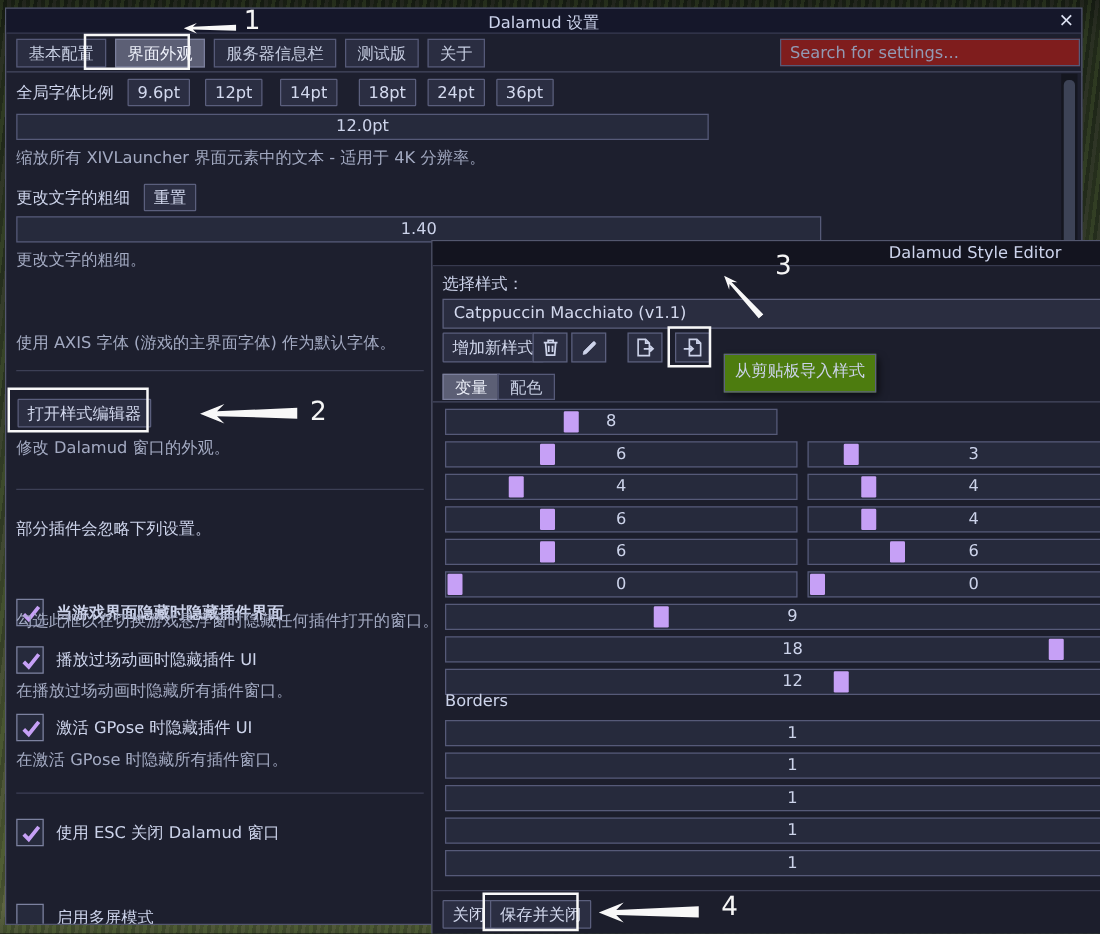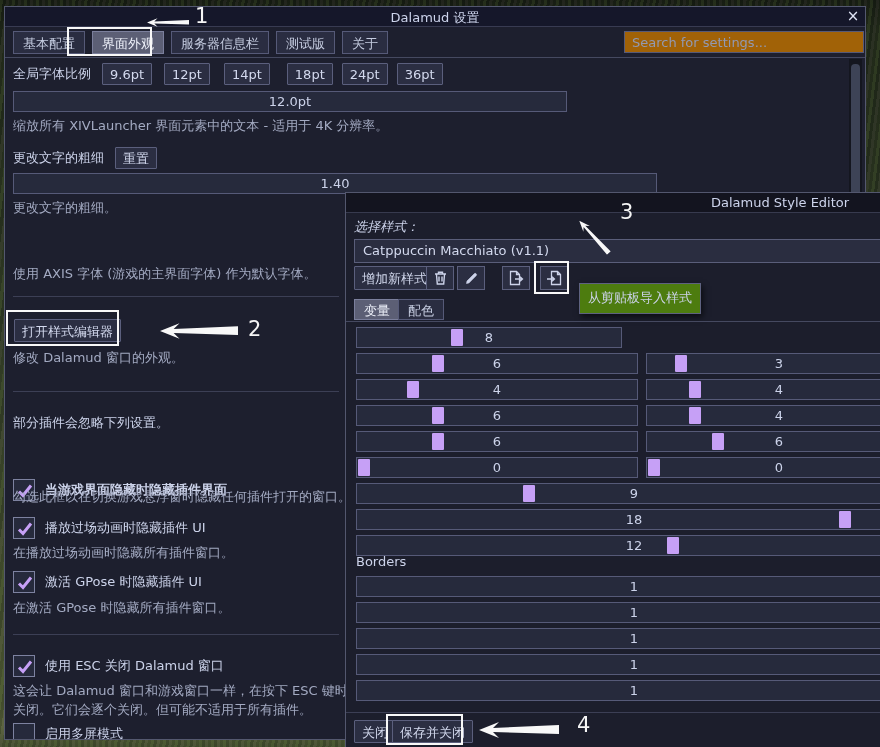--- a/index.html
+++ b/index.html
@@ -26,21 +26,21 @@
   .sep{position:absolute;height:1px;background:#3c3f55;}
   .cbrow{position:absolute;display:flex;align-items:center;gap:10px;white-space:nowrap;}
   .cb{width:22px;height:22px;background:#262a3c;border:1px solid #7d82a0;box-sizing:border-box;position:relative;flex:0 0 auto;}
   .cb svg{position:absolute;left:2px;top:2px;display:none;}
   .cb.checked svg{display:block;}
   .annot-box{position:absolute;border:2px solid #f8f8f8;box-sizing:border-box;pointer-events:none;}
   .annot-num{position:absolute;color:#f5f5f5;font-size:21px;pointer-events:none;}
   .arrow{position:absolute;pointer-events:none;}
   .iconbtn{position:absolute;width:28px;height:24px;background:#2b2e42;border:1px solid #5b5f7d;box-sizing:border-box;display:flex;align-items:center;justify-content:center;}
   .tooltip{position:absolute;background:#4d7c0f;border:1px solid #5e6280;box-shadow:2px 3px 6px rgba(0,0,0,.6);line-height:27px;text-align:center;color:#ccd3ea;}
-  input.search{position:absolute;background:#a16207;border:1px solid #565a78;color:#ccd3ea;font:13px "DejaVu Sans","Liberation Sans",sans-serif;padding:0 0 0 7px;box-sizing:border-box;outline:none;}
+  input.search{position:absolute;background:#7f1d1d;border:1px solid #565a78;color:#ccd3ea;font:13px "DejaVu Sans","Liberation Sans",sans-serif;padding:0 0 0 7px;box-sizing:border-box;outline:none;}
   input.search::placeholder{color:#9299b3;}
   .scroll-track{position:absolute;background:#14161f;}
   .scroll-thumb{position:absolute;background:#3d4356;border-radius:4px;}
   .combo{position:absolute;background:#2a2d40;border:1px solid #5a5e7a;box-sizing:border-box;line-height:22px;padding-left:8px;color:#d3d9ee;white-space:nowrap;}
   .seTab{position:absolute;height:21px;line-height:21px;padding:0 9px;box-sizing:border-box;}
 </style>
 </head>
 <body>
 
 <div id="screen">
@@ -131,36 +131,35 @@
     <div class="sep" style="left:8px;top:627px;width:326px;"></div>
 
     <div class="cbrow" style="left:8px;top:648px;">
       <span class="cb checked">
         <svg width="18" height="18" viewBox="0 0 18 18">
             <polyline points="3,9.5 7,13.5 15,3.5" fill="none" stroke="#c6a0f6" stroke-width="3"></polyline>
           </svg>
       </span>
       <span>使用 ESC 关闭 Dalamud 窗口</span>
     </div>
-    <div class="hint" style="left:8px;top:674px;width:346px;white-space:normal;line-height:19px;">这会让 Dalamud 窗口和游戏窗口一样，在按下 ESC 键时关闭。它们会逐个关闭。但可能不适用于所有插件。</div>
 
     <div class="cbrow" style="left:8px;top:716px;">
       <span class="cb">
         
       </span>
       <span>启用多屏模式</span>
     </div>
   </div>
 
   <div class="win" style="left:345px;top:192px;width:574px;height:556px;overflow:hidden;background:#1c1e2c;">
     <div class="titlebar" style="background:#13141f;">
       <div class="titletext" style="left:365px;">Dalamud Style Editor</div>
     </div>
 
-    <div class="label" style="left:8px;top:25px;font-style:italic;">选择样式：</div>
+    <div class="label" style="left:8px;top:25px;">选择样式：</div>
     <div class="combo" style="left:8px;top:46px;width:558px;height:24px;">
       <span>Catppuccin Macchiato (v1.1)</span>
     </div>
 
     <span class="btn" style="position:absolute;left:8px;top:73px;height:24px;line-height:24px;">增加新样式</span>
     <div class="iconbtn" style="left:80px;top:73px;">
       <svg width="15" height="16" viewBox="0 0 15 16">
         <path d="M2 4 h11 M5.5 4 V2.2 h4 V4 M3.5 4.5 l.8 9.5 h6.4 l.8-9.5 M6 6.5 v5 M9 6.5 v5" fill="none" stroke="#cdd3ea" stroke-width="1.4"></path>
       </svg>
     </div>

